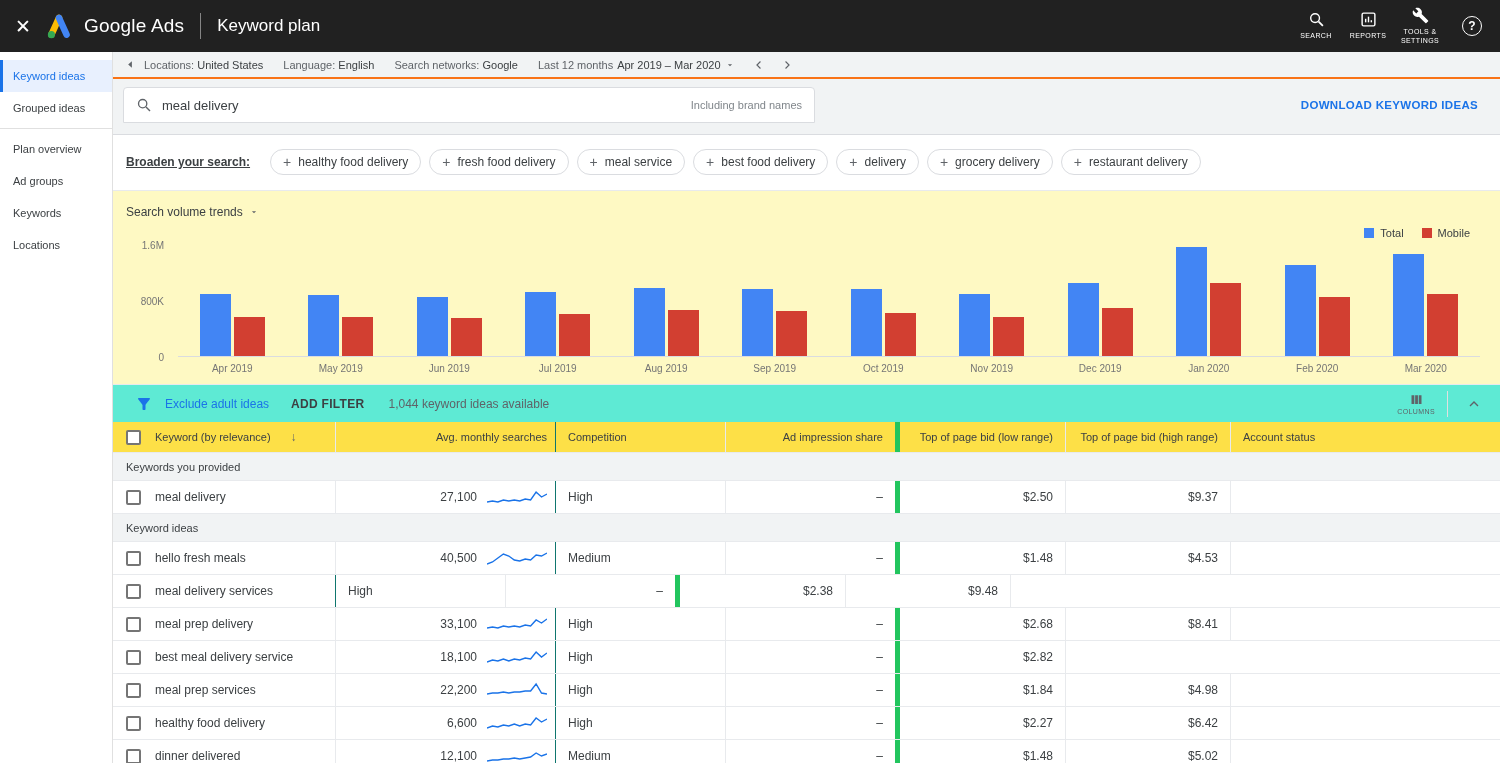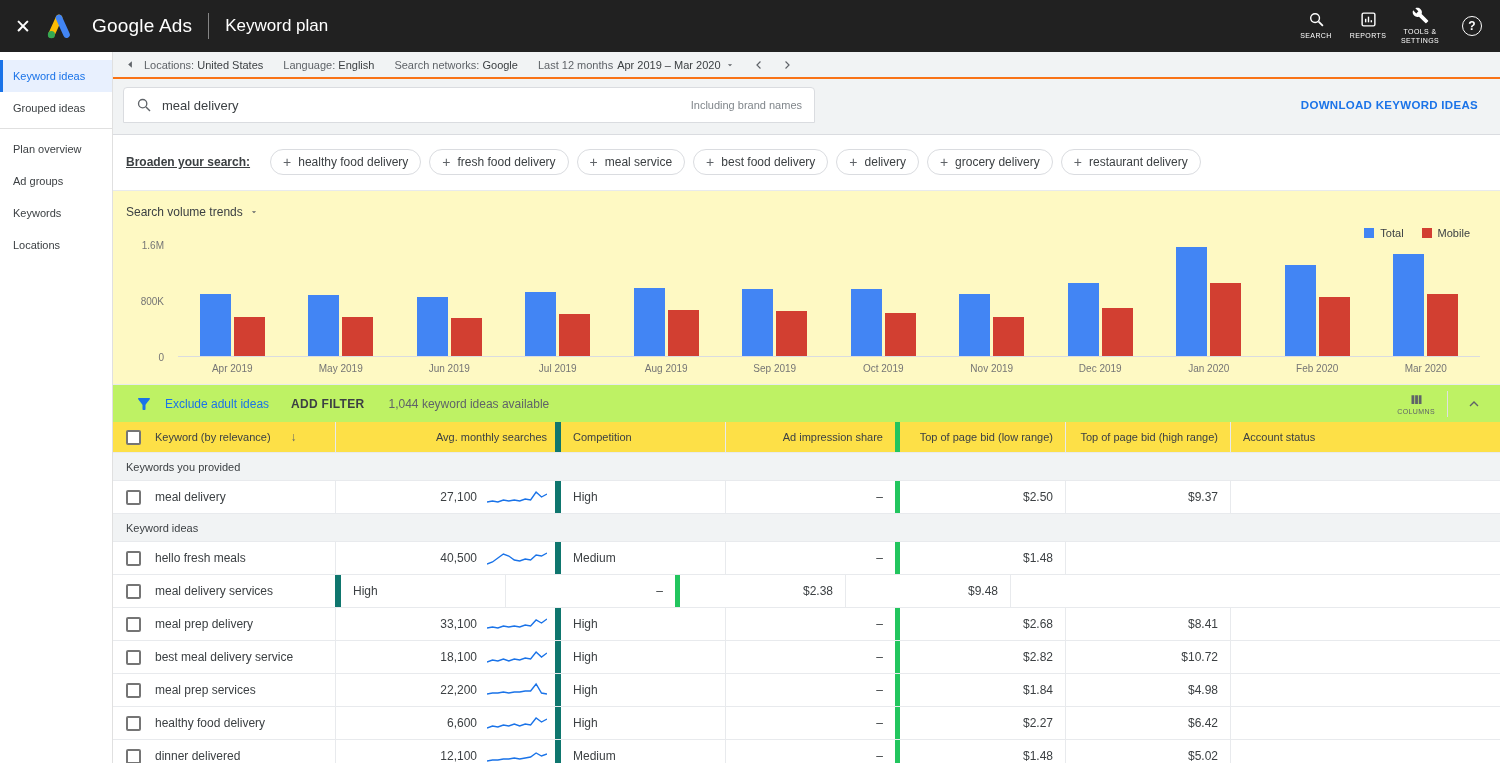--- a/index.html
+++ b/index.html
@@ -2,21 +2,21 @@
 <html><head>
 <meta charset="utf-8">
 <style>
   * { margin:0; padding:0; box-sizing:border-box; }
   html,body { width:1500px; height:763px; overflow:hidden; }
   body { font-family:"Liberation Sans", sans-serif; background:#fff; color:#3c4043; font-size:12px; }
 
   
   .topbar { height:52px; background:#212121; display:flex; align-items:center; color:#fff; }
   .close-btn { width:46px; text-align:center; font-size:19px; color:#fff; cursor:pointer; }
-  .logo-wrap { display:flex; align-items:center; gap:20px;justify-content:flex-end; }
+  .logo-wrap { display:flex; align-items:center; gap:12px;justify-content:flex-end; }
   .app-name { font-size:19px; letter-spacing:.2px; }
   .topbar-divider { width:1px; height:26px; background:rgba(255,255,255,.45); margin:0 16px; }
   .page-title { font-size:17px; }
   .topbar-right { margin-left:auto; display:flex; align-items:center; padding-right:18px; }
   .topbar-btn { display:flex; flex-direction:column; align-items:center; width:52px; gap:3px; cursor:pointer; }
   .topbar-btn-label { font-size:7px; letter-spacing:.4px; text-align:center; line-height:1.35; max-width:46px; }
   .help-btn { width:20px; height:20px; border:1.5px solid #fff; border-radius:50%; display:flex; align-items:center; justify-content:center; font-size:12px; font-weight:bold; margin-left:16px; cursor:pointer; }
 
   
   .main { display:flex; height:711px; }
@@ -56,39 +56,39 @@
   .chart-wrap { margin-top:26px; position:relative; padding-left:52px; }
   .y-labels { position:absolute; left:0; top:0; width:44px; height:112px; font-size:10px; color:#757575; }
   .y-tick { position:absolute; right:6px; transform:translateY(-50%); }
   .plot { height:112px; display:flex; align-items:flex-end; border-bottom:1px solid #dadce0; }
   .bar-group { flex:1; display:flex; justify-content:center; align-items:flex-end; gap:3px; }
   .bar { width:31px; }
   .x-labels { display:flex; margin-top:6px; }
   .x-label { flex:1; text-align:center; font-size:10px; color:#757575; }
 
   
-  .filter-row { display:flex; align-items:center; border-top:1px solid #e8eaed; height:38px; padding:0 12px 0 22px; background:#bef264; flex:none; }
+  .filter-row { display:flex; align-items:center; border-top:1px solid #e8eaed; height:38px; padding:0 12px 0 22px; background:#5eead4; flex:none; }
   .funnel-wrap { display:flex; align-items:center; margin-right:12px; }
   .exclude-link { color:#1a73e8; font-size:12px; cursor:pointer; margin-right:22px; white-space:nowrap; }
   .add-filter { font-size:12px; font-weight:bold; color:#3c4043; letter-spacing:.3px; cursor:pointer; margin-right:24px; white-space:nowrap; }
   .count-text { font-size:12px; color:#5f6368; white-space:nowrap; }
   .filter-right { margin-left:auto; display:flex; align-items:center; gap:12px; }
   .columns-btn { display:flex; flex-direction:column; align-items:center; gap:1px; cursor:pointer; color:#5f6368; }
   .columns-label { font-size:7px; letter-spacing:.4px; }
   .v-sep { width:1px; height:26px; background:#e0e0e0; }
   .collapse-btn { cursor:pointer; display:flex; align-items:center; padding:0 6px; }
 
   
   .t-header { display:flex; height:31px; align-items:stretch; border-bottom:1px solid #e8eaed; font-size:11px; color:#3c4043; background:#fde047; flex:none; }
   .t-section { height:28px; display:flex; align-items:center; padding-left:13px; background:#f1f3f4; font-size:11px; color:#3c4043; border-bottom:1px solid #e8eaed; flex:none; }
   .t-row { display:flex; height:33px; align-items:stretch; border-bottom:1px solid #e8eaed; font-size:12px; background:#fff; flex:none; }
   .c { display:flex; align-items:center; height:100%; }
   .c-kw { width:222px; padding-left:13px; gap:14px; }
   .c-avg { width:220px; border-left:1px solid #e8eaed; justify-content:flex-end; padding-right:8px; }
-  .c-comp { width:170px; border-left:6px solid #0f766e; padding-left:12px; }
+  .c-comp { width:170px; border-left:1px solid #0f766e; padding-left:12px; }
   .c-imp { width:170px; border-left:1px solid #e8eaed; justify-content:flex-end; padding-right:12px; }
   .c-low { width:170px; border-left:5px solid #22c55e; justify-content:flex-end; padding-right:12px; }
   .c-high { width:165px; border-left:1px solid #e8eaed; justify-content:flex-end; padding-right:12px; }
   .c-status { flex:1; border-left:1px solid #e8eaed; padding-left:12px; }
   .checkbox { width:15px; height:15px; border:2px solid #757575; border-radius:2px; background:#fff; flex:none; cursor:pointer; }
   .spark { width:60px; height:20px; margin-left:10px; flex:none; }
   .sort-arrow { color:#5f6368; font-size:12px; margin-left:6px; }
 </style>
 </head>
 <body>
@@ -388,20 +388,21 @@
           </div>
           <div class="c c-avg">
             <span>40,500</span>
             <svg class="spark" viewBox="0 0 60 20">
               <polyline points="0.0,16 5.5,14 10.9,10 16.4,6 21.8,8 27.3,12 32.7,13 38.2,11 43.6,12 49.1,7 54.5,8 60.0,5" fill="none" stroke="#1a73e8" stroke-width="1.4"></polyline>
             </svg>
           </div>
           <div class="c c-comp">Medium</div>
           <div class="c c-imp">–</div>
           <div class="c c-low">$1.48</div>
+          <div class="c c-high">$4.53</div>
           <div class="c c-status"></div>
         </div>
         <div class="t-row">
           <div class="c c-kw">
             <span class="checkbox"></span>
             <span>meal delivery services</span>
           </div>
           <div class="c c-comp">High</div>
           <div class="c c-imp">–</div>
           <div class="c c-low">$2.38</div>
@@ -432,21 +433,20 @@
           </div>
           <div class="c c-avg">
             <span>18,100</span>
             <svg class="spark" viewBox="0 0 60 20">
               <polyline points="0.0,15 5.5,13 10.9,14 16.4,12 21.8,14 27.3,12 32.7,13 38.2,11 43.6,12 49.1,5 54.5,10 60.0,6" fill="none" stroke="#1a73e8" stroke-width="1.4"></polyline>
             </svg>
           </div>
           <div class="c c-comp">High</div>
           <div class="c c-imp">–</div>
           <div class="c c-low">$2.82</div>
-          <div class="c c-high">$10.72</div>
           <div class="c c-status"></div>
         </div>
         <div class="t-row">
           <div class="c c-kw">
             <span class="checkbox"></span>
             <span>meal prep services</span>
           </div>
           <div class="c c-avg">
             <span>22,200</span>
             <svg class="spark" viewBox="0 0 60 20">

